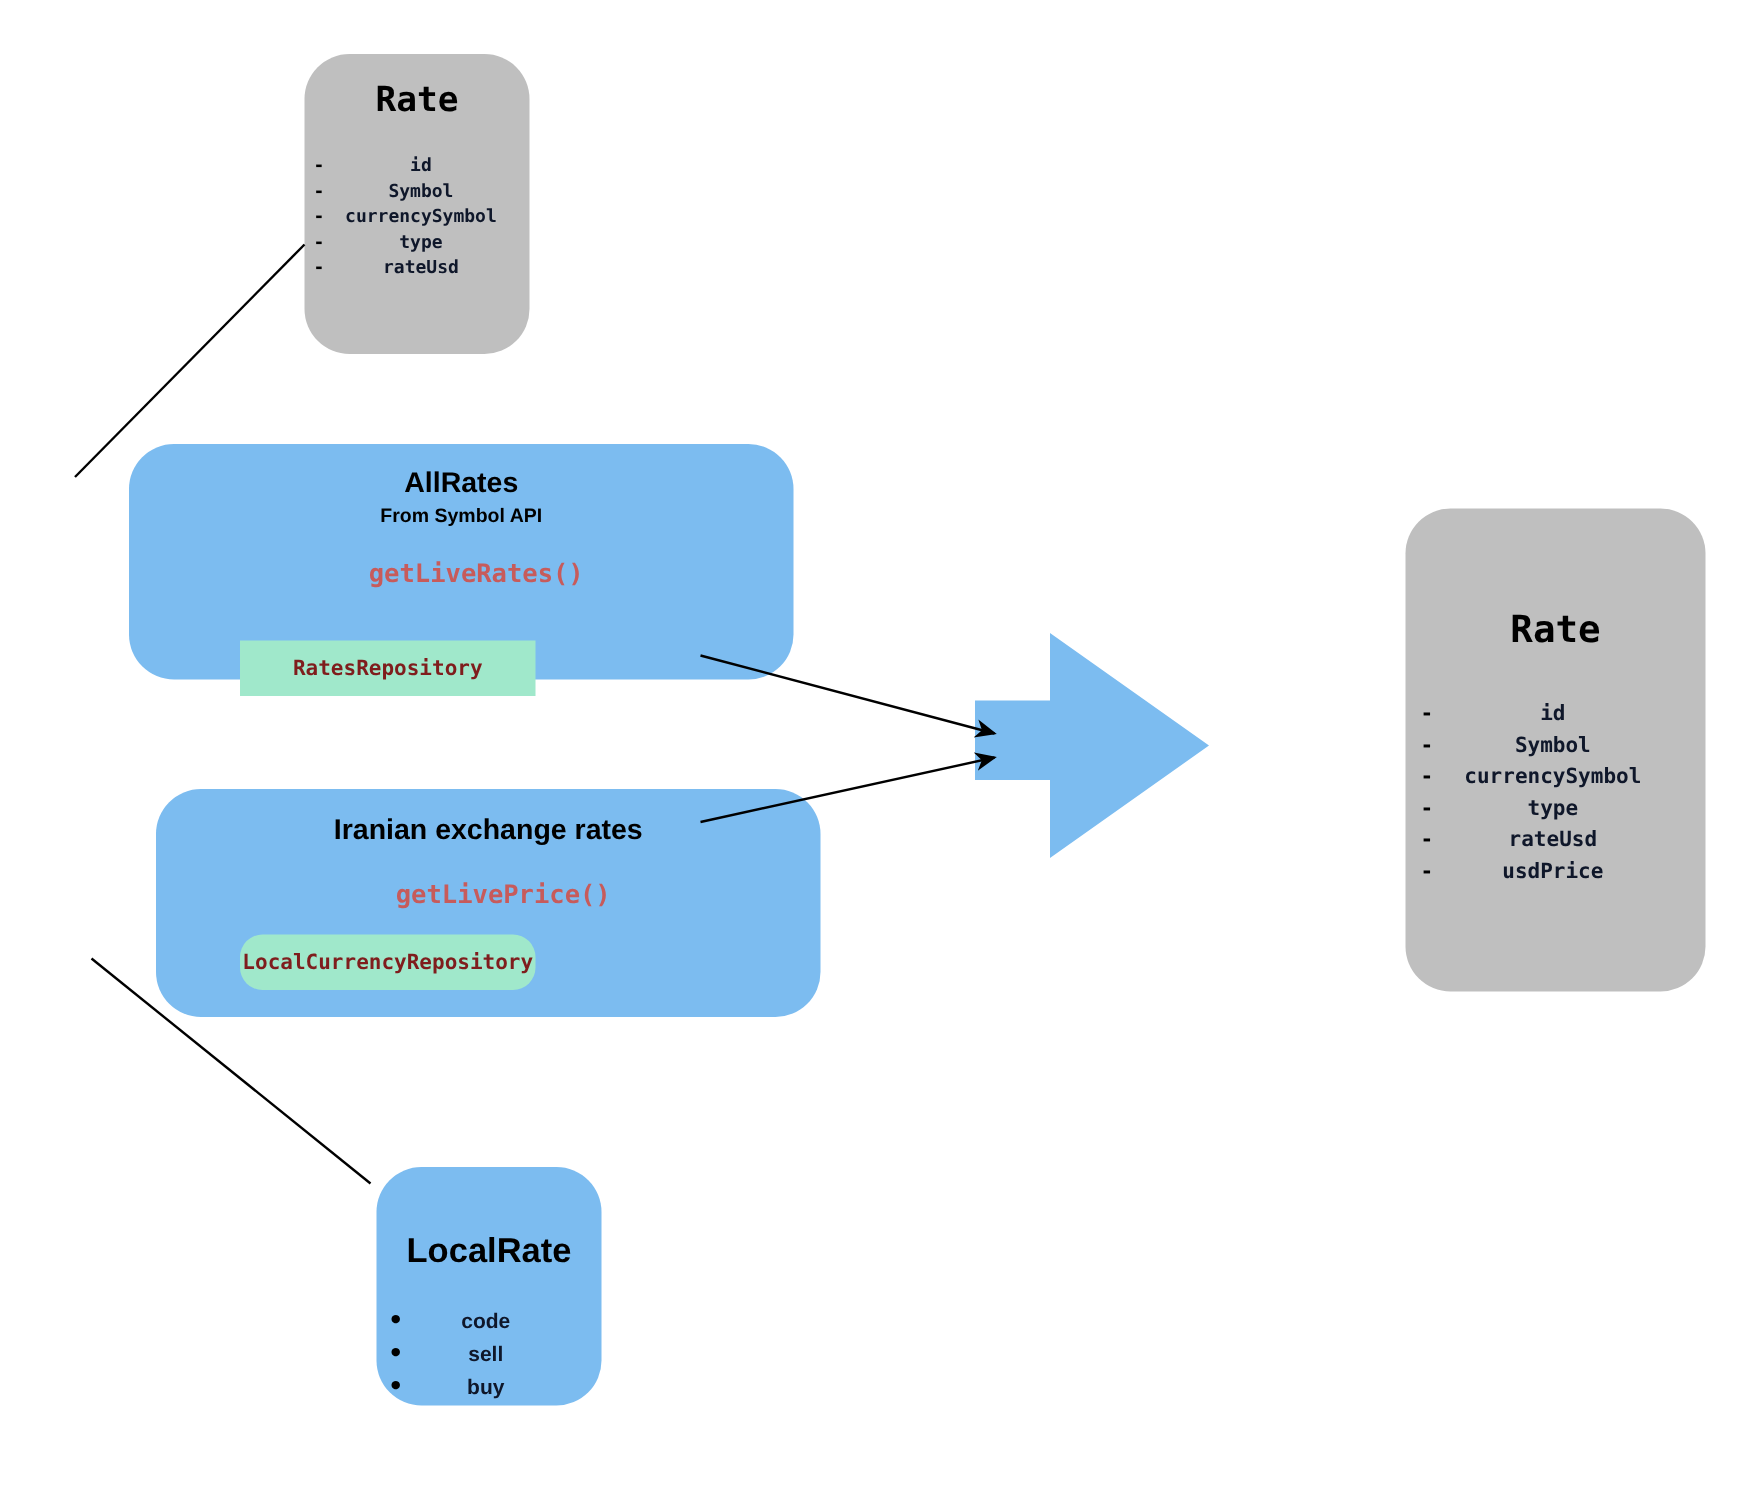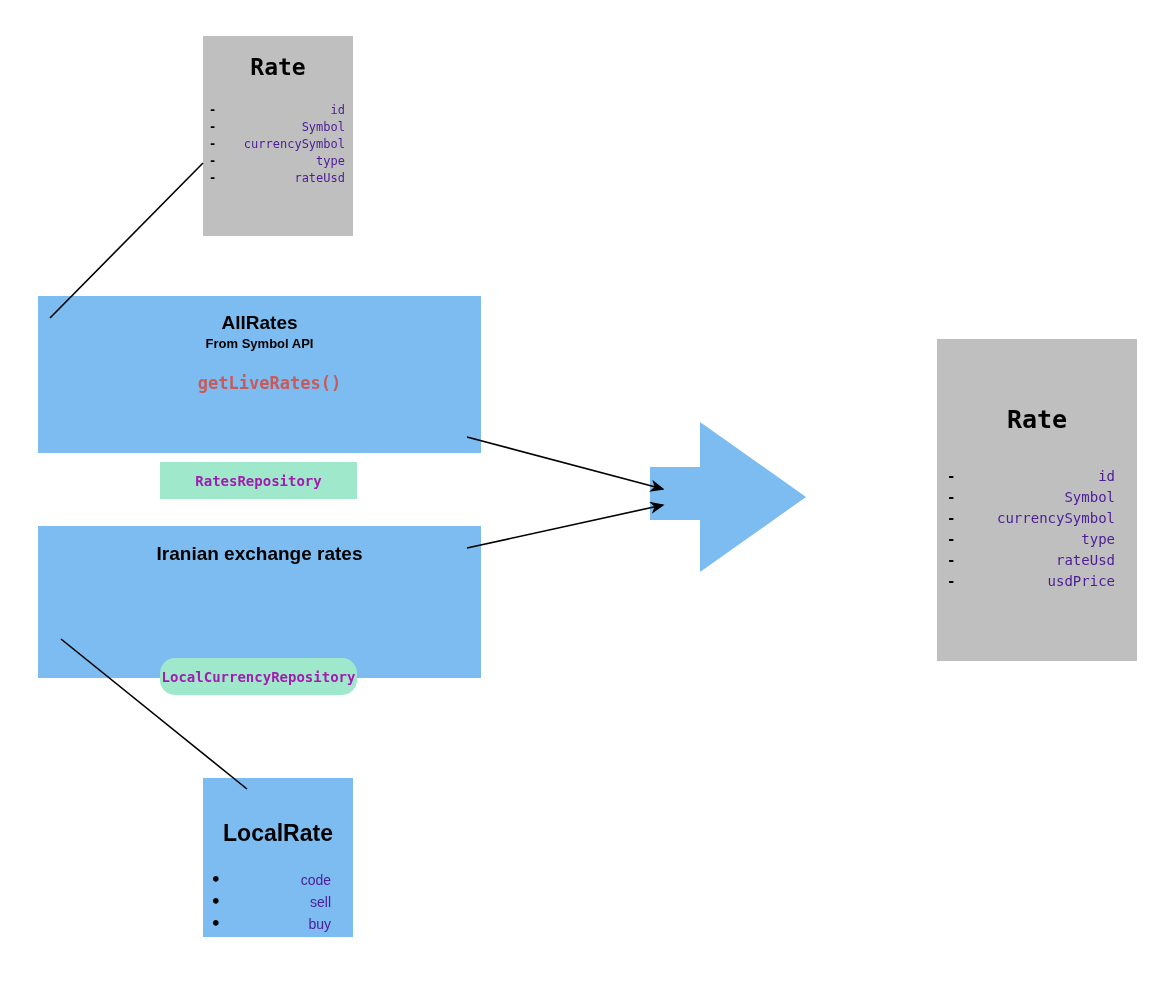--- a/index.html
+++ b/index.html
@@ -13,26 +13,28 @@
   #canvas {
     position: relative;
     width: 1172px;
     height: 1002px;
     background: #ffffff;
     overflow: hidden;
   }
   .node {
     position: absolute;
     box-sizing: border-box;
+    border-radius: 30px;
   }
   .gray-card {
     background: #bfbfbf;
   }
   .blue-card {
     background: #7cbcf0;
+    margin-left: 48px;
   }
   .card-title-mono {
     font-family: "DejaVu Sans Mono", "Liberation Mono", monospace;
     font-weight: bold;
     text-align: center;
     color: #000000;
   }
   .card-title-sans {
     font-family: "Liberation Sans", sans-serif;
     font-weight: bold;
@@ -62,39 +64,38 @@
     align-items: baseline;
   }
   .field-marker {
     font-family: "DejaVu Sans Mono", "Liberation Mono", monospace;
     font-weight: bold;
     color: #000000;
     flex: 0 0 auto;
   }
   .field-name {
     flex: 1 1 auto;
-    text-align: right;
-    font-family: "DejaVu Sans Mono", "Liberation Mono", monospace;
-    font-weight: normal;
-    color: #4c1d95;
+    text-align: center;
+    font-family: "DejaVu Sans Mono", "Liberation Mono", monospace;
+    font-weight: bold;
+    color: #0f172a;
   }
   .field-list.sans .field-name {
     font-family: "Liberation Sans", sans-serif;
   }
   .badge {
     position: absolute;
     background: #a0e8cb;
     font-family: "DejaVu Sans Mono", "Liberation Mono", monospace;
     font-weight: bold;
-    color: #a21caf;
+    color: #7f1d1d;
     display: flex;
     align-items: center;
     justify-content: center;
     text-align: center;
-    margin-top: 35px;
   }
   svg.overlay {
     position: absolute;
     left: 0;
     top: 0;
     width: 1172px;
     height: 1002px;
     pointer-events: none;
   }
 
@@ -111,21 +112,21 @@
   #rate-right .field-row { font-size: 14px; line-height: 21px; }
 
   
   #allrates { left: 38px; top: 296px; width: 443px; height: 157px; }
   #allrates .card-title-sans { font-size: 19px; margin-top: 16px; }
   #allrates .card-subtitle { font-size: 13px; margin-top: 2px; }
   #allrates .method { font-size: 17px; margin-top: 22px; }
   #badge-rates { left: 160px; top: 427px; width: 197px; height: 37px; font-size: 14px; }
 
   
-  #iranian { left: 38px; top: 526px; width: 443px; height: 152px; }
+  #iranian { left: 56px; top: 526px; width: 443px; height: 152px; }
   #iranian .card-title-sans { font-size: 19px; margin-top: 17px; }
   #iranian .card-subtitle { font-size: 13px; margin-top: 2px; }
   #iranian .method { font-size: 17px; margin-top: 22px; }
   #badge-local { left: 160px; top: 623px; width: 197px; height: 37px; font-size: 14px; border-radius: 15px; }
 
   
   #localrate { left: 203px; top: 778px; width: 150px; height: 159px; }
   #localrate .card-title-sans { font-size: 23px; margin-top: 42px; }
   #localrate .field-list { margin-top: 22px; padding: 0 22px 0 8px; }
   #localrate .field-row { font-size: 14px; line-height: 22px; }
@@ -164,20 +165,21 @@
 
   <div class="node blue-card" id="allrates">
     <div class="card-title-sans">AllRates</div>
     <div class="card-subtitle">From Symbol API</div>
     <div class="method">getLiveRates()</div>
   </div>
   <div class="badge" id="badge-rates">RatesRepository</div>
 
   <div class="node blue-card" id="iranian">
     <div class="card-title-sans">Iranian exchange rates</div>
+    <div class="method">getLivePrice()</div>
   </div>
   <div class="badge" id="badge-local">LocalCurrencyRepository</div>
 
   <div class="node blue-card" id="localrate">
     <div class="card-title-sans">LocalRate</div>
     <ul class="field-list sans">
       <li class="field-row">
         <span class="field-marker">•</span>
         <span class="field-name">code</span>
       </li>

